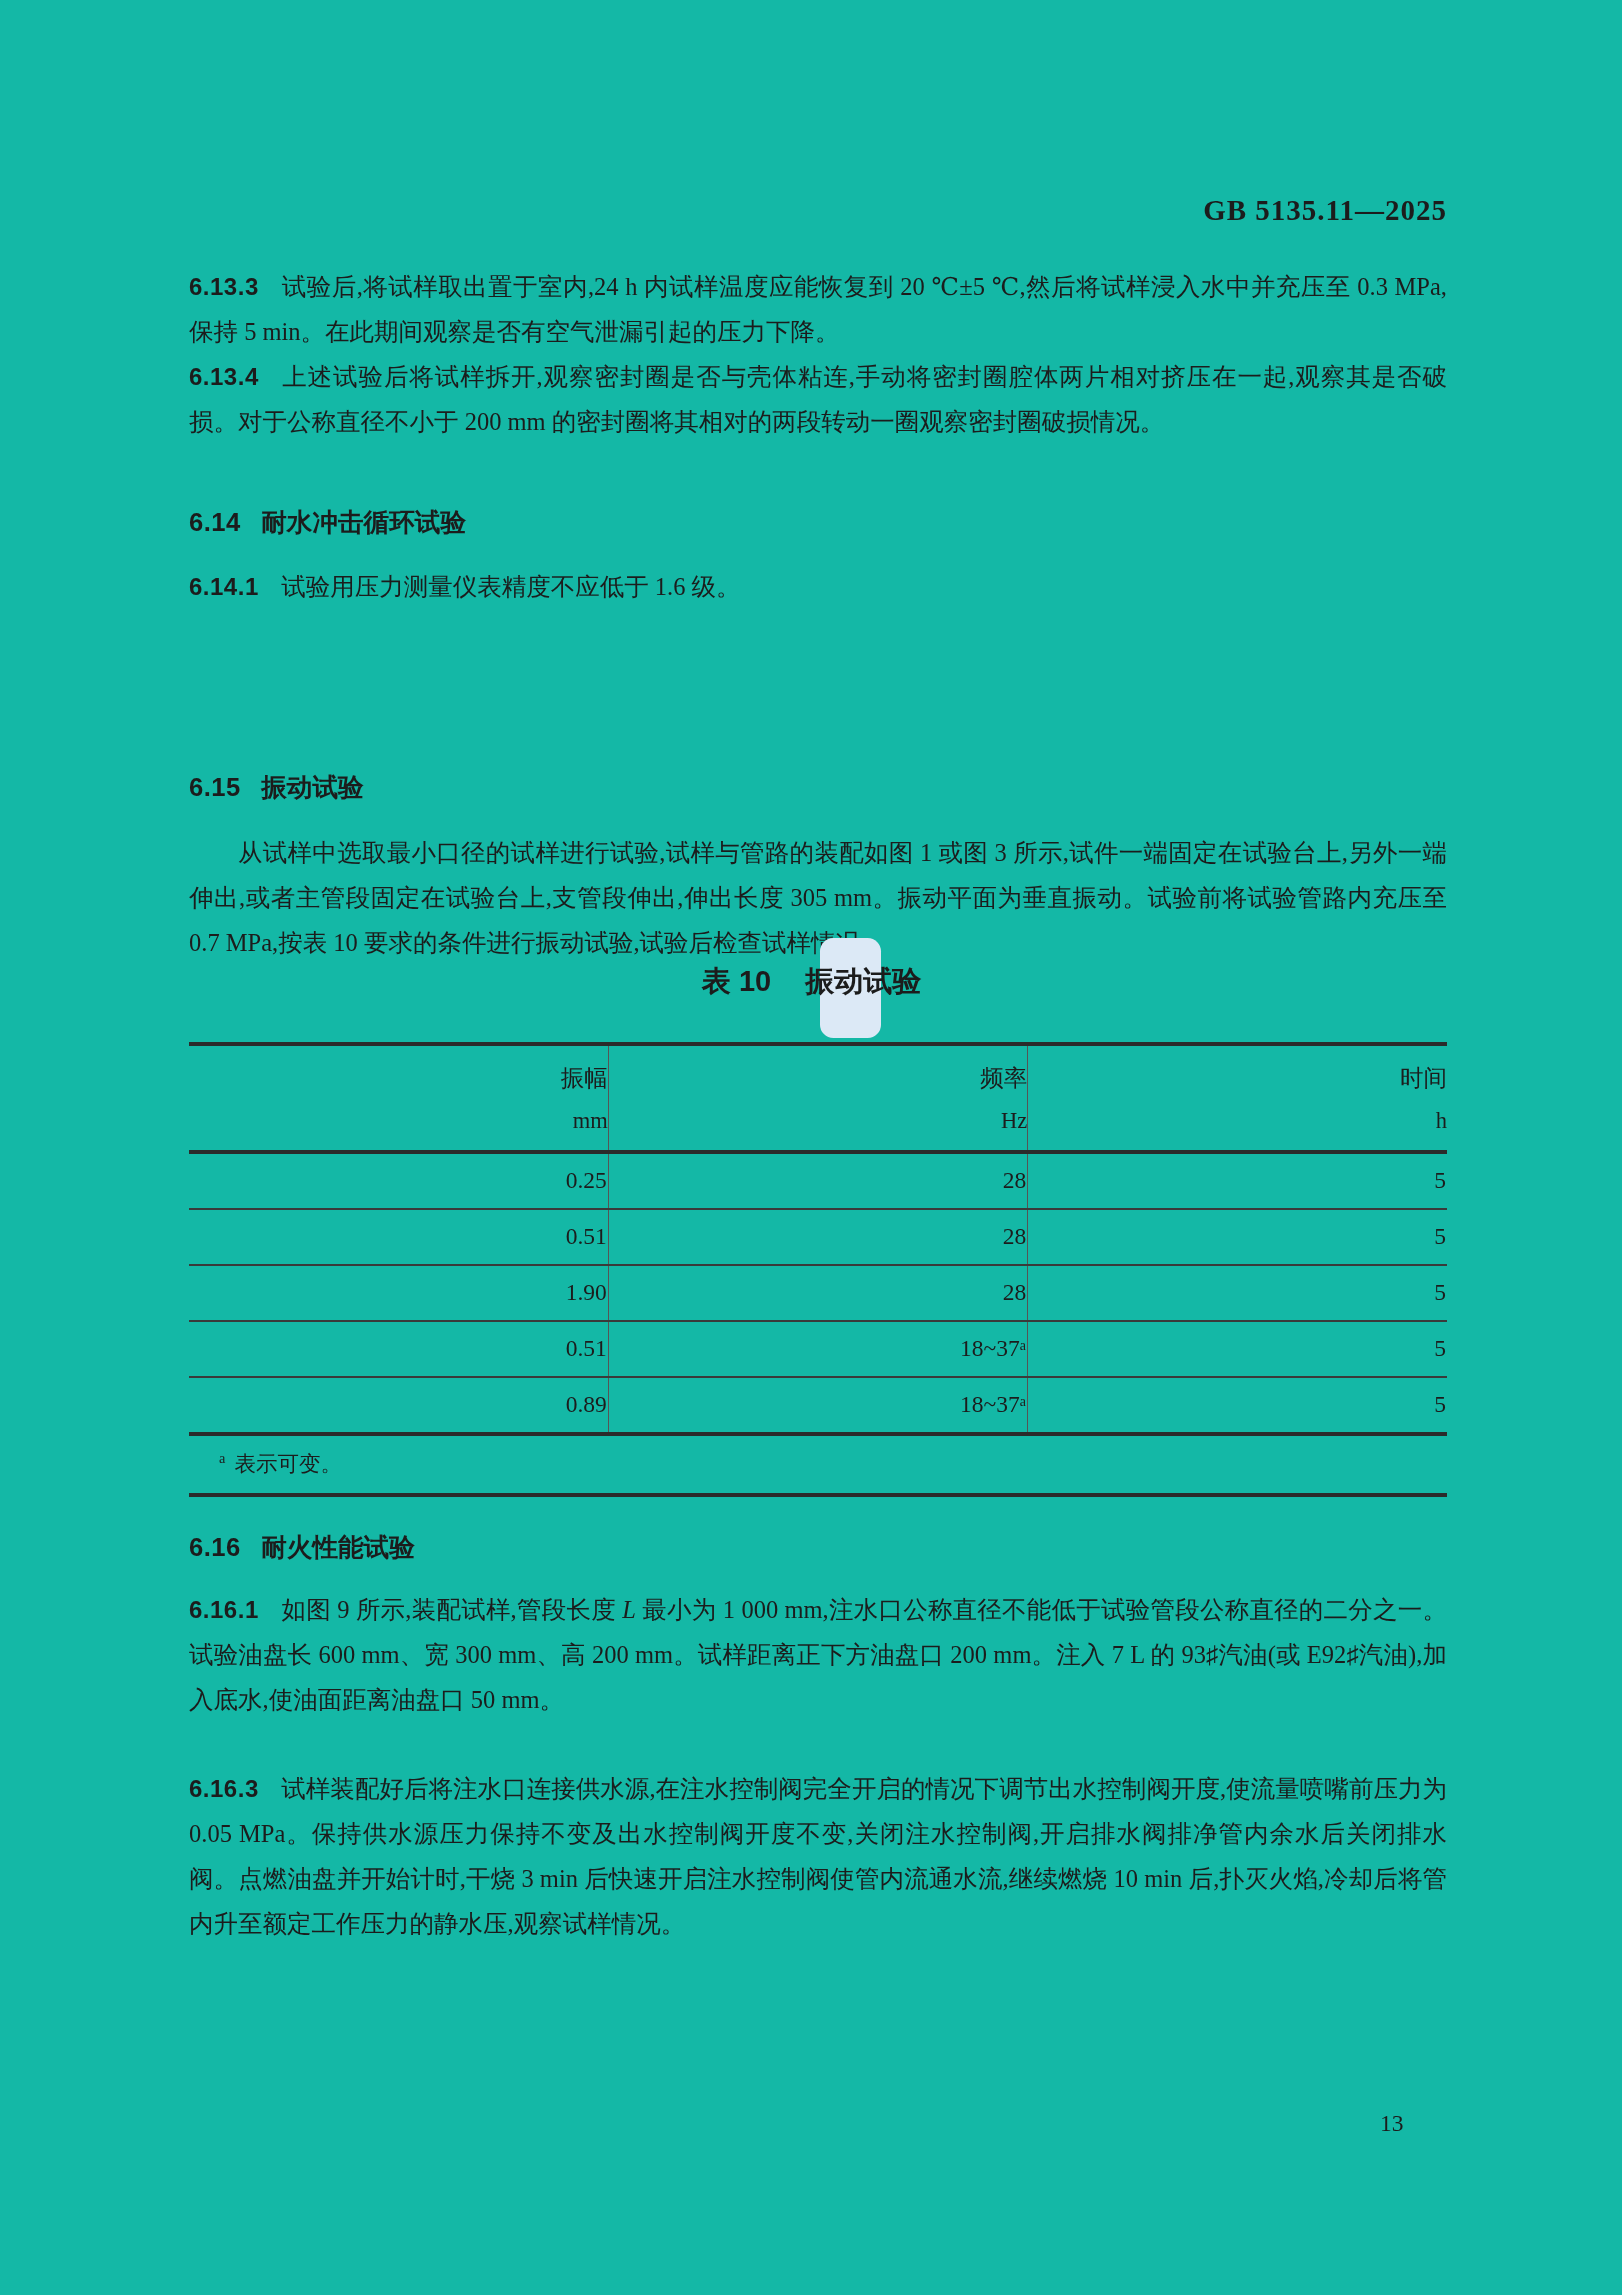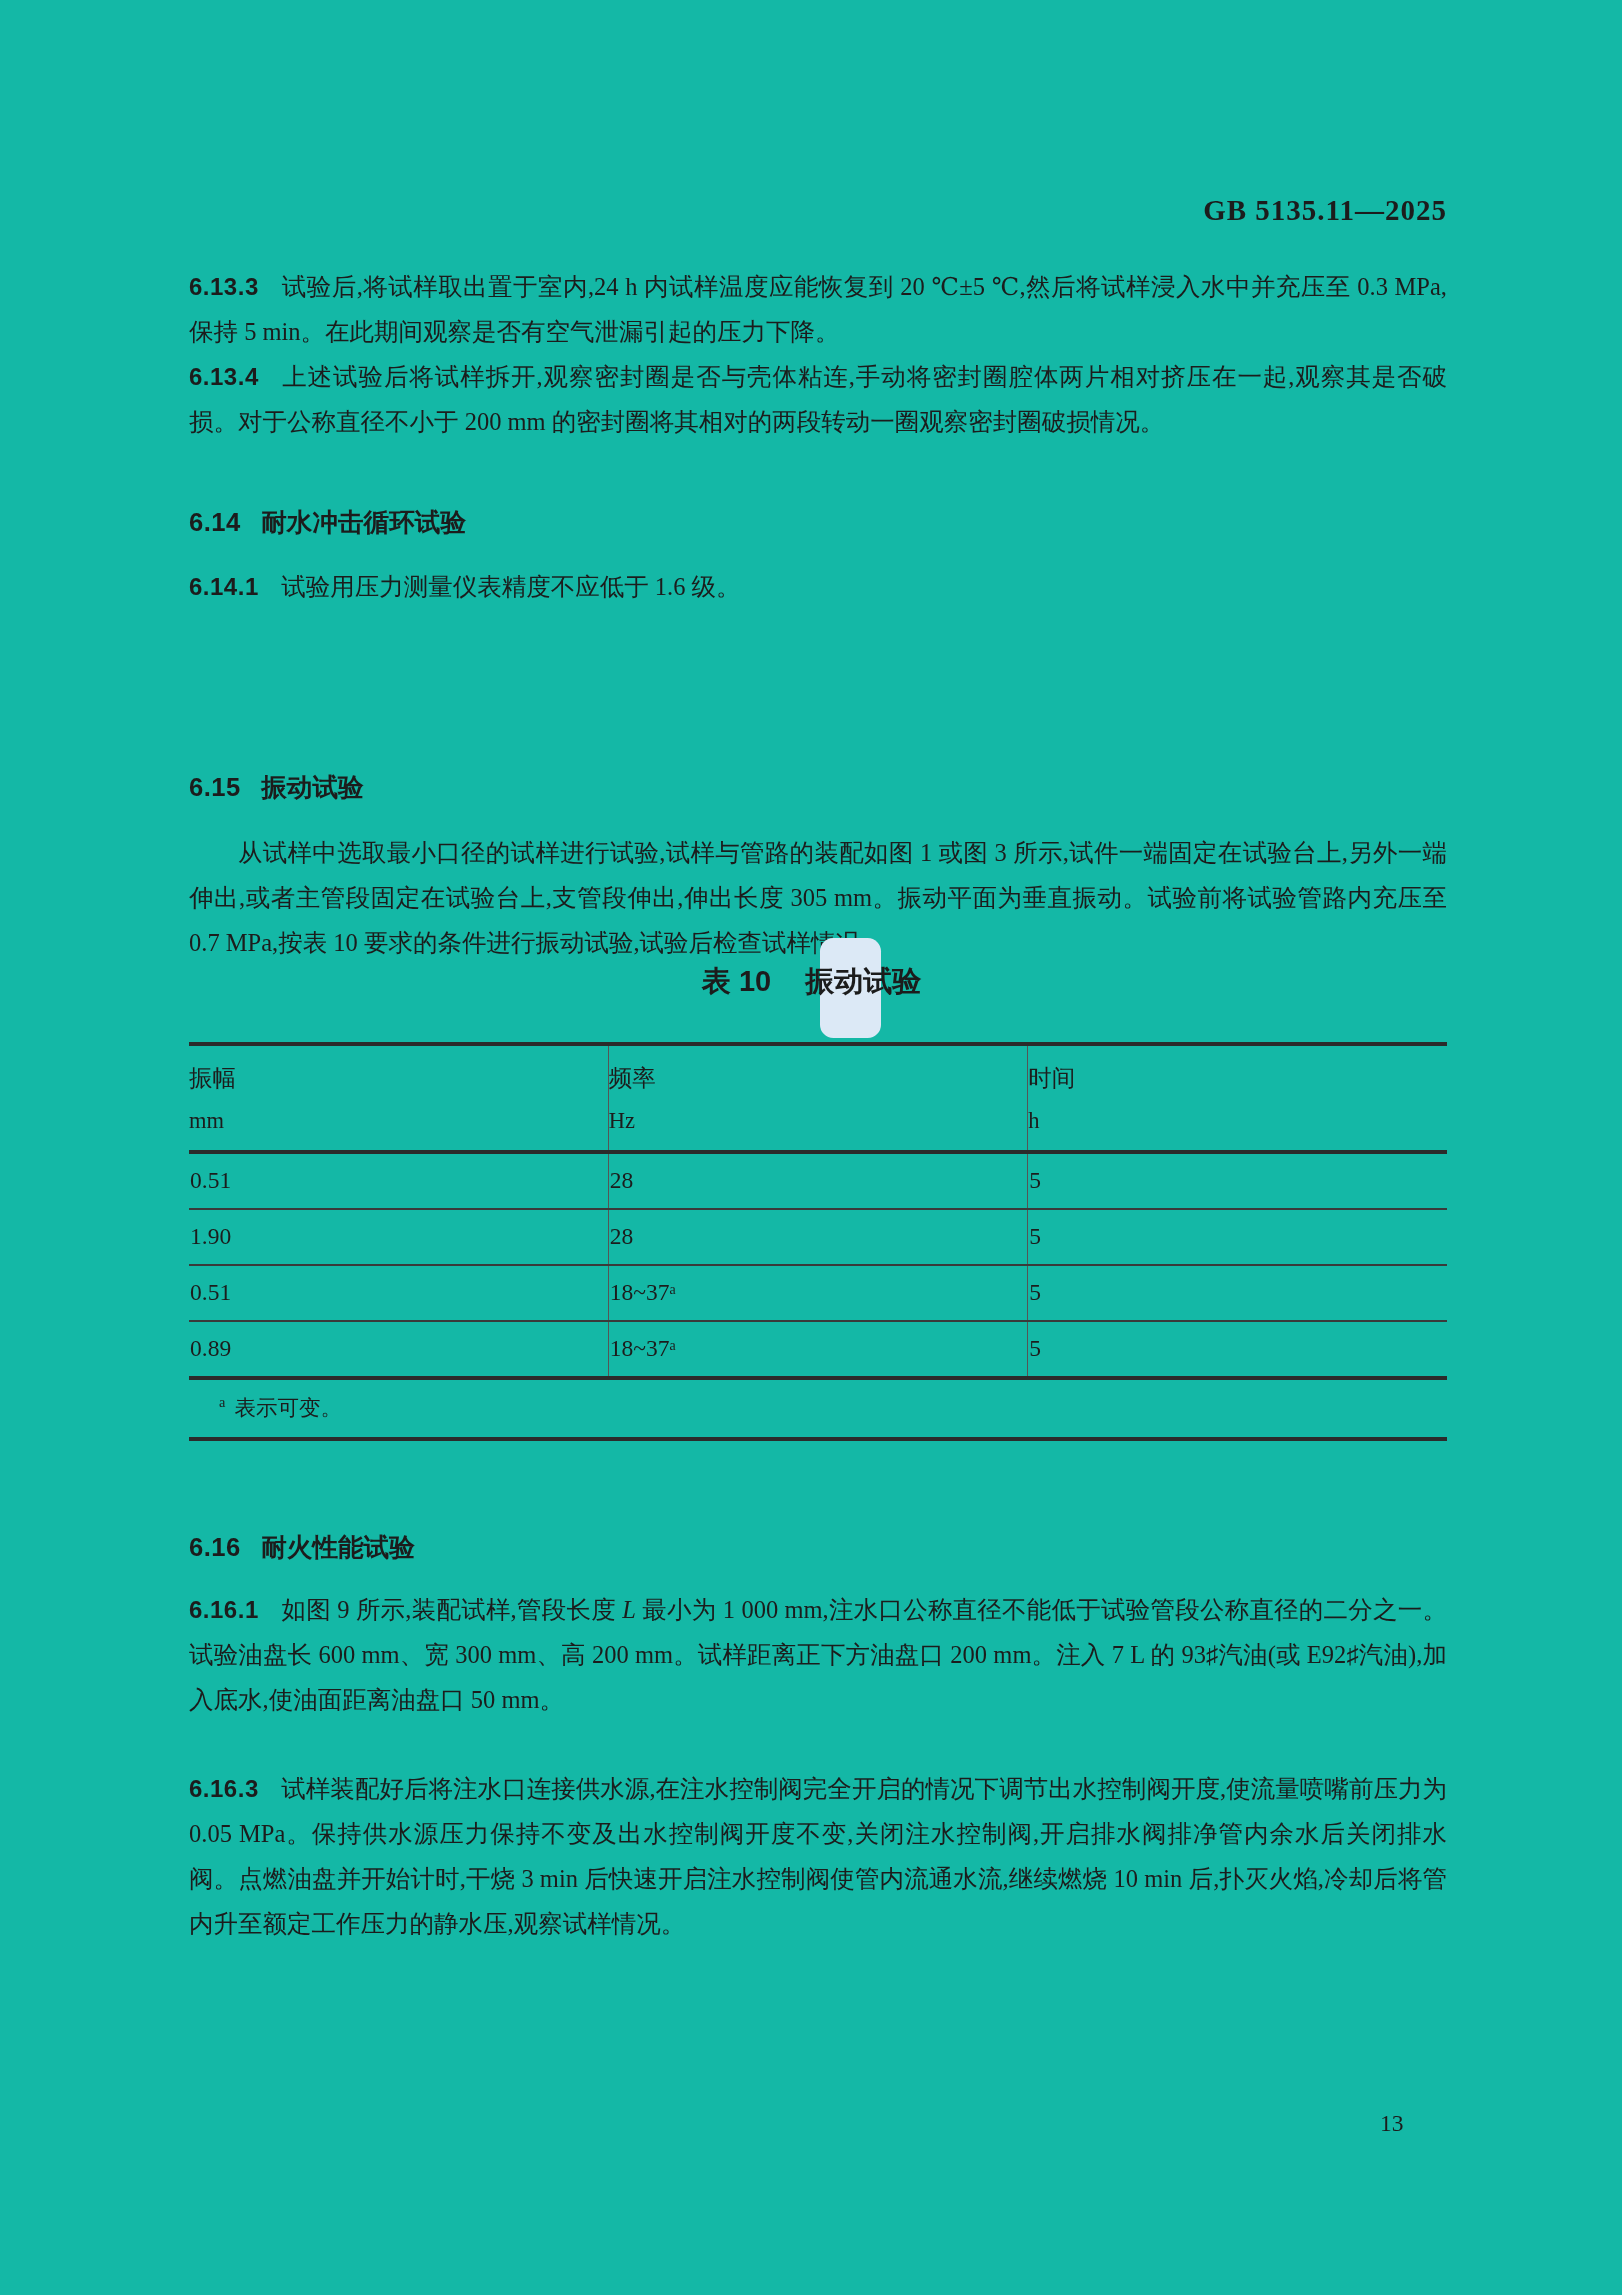--- a/index.html
+++ b/index.html
@@ -80,21 +80,21 @@
   table.vib{
     width:1258px;
     border-collapse:collapse;
     table-layout:fixed;
     border-top:4.6px solid #2b2b2b;
     border-bottom:4.6px solid #2b2b2b;
     font-size:23.5px;
   }
   table.vib th,table.vib td{
     border-left:1px solid #555;
-    text-align:left;
+    text-align:right;
     font-weight:normal;
     vertical-align:middle;
   }
   table.vib th:first-child,table.vib td:first-child{border-left:none;}
   thead tr{border-bottom:4.6px solid #2b2b2b;}
   thead th{padding:17.4px 0 15.3px 0;}
   thead .col-label{font-size:23.5px;line-height:31px;margin-bottom:13.3px;}
   thead .col-unit{font-size:22.5px;line-height:26.6px;}
   tbody tr.data-row{border-bottom:2px solid #3a3a3a;}
   tbody tr.data-row td{height:52px;}
@@ -151,20 +151,25 @@
           <div class="col-unit">Hz</div>
         </th>
         <th>
           <div class="col-label">时间</div>
           <div class="col-unit">h</div>
         </th>
       </tr>
     </thead>
     <tbody>
       <tr class="data-row">
+        <td>0.25</td>
+        <td>28</td>
+        <td>5</td>
+      </tr>
+      <tr class="data-row">
         <td>0.51</td>
         <td>28</td>
         <td>5</td>
       </tr>
       <tr class="data-row">
         <td>1.90</td>
         <td>28</td>
         <td>5</td>
       </tr>
       <tr class="data-row">

